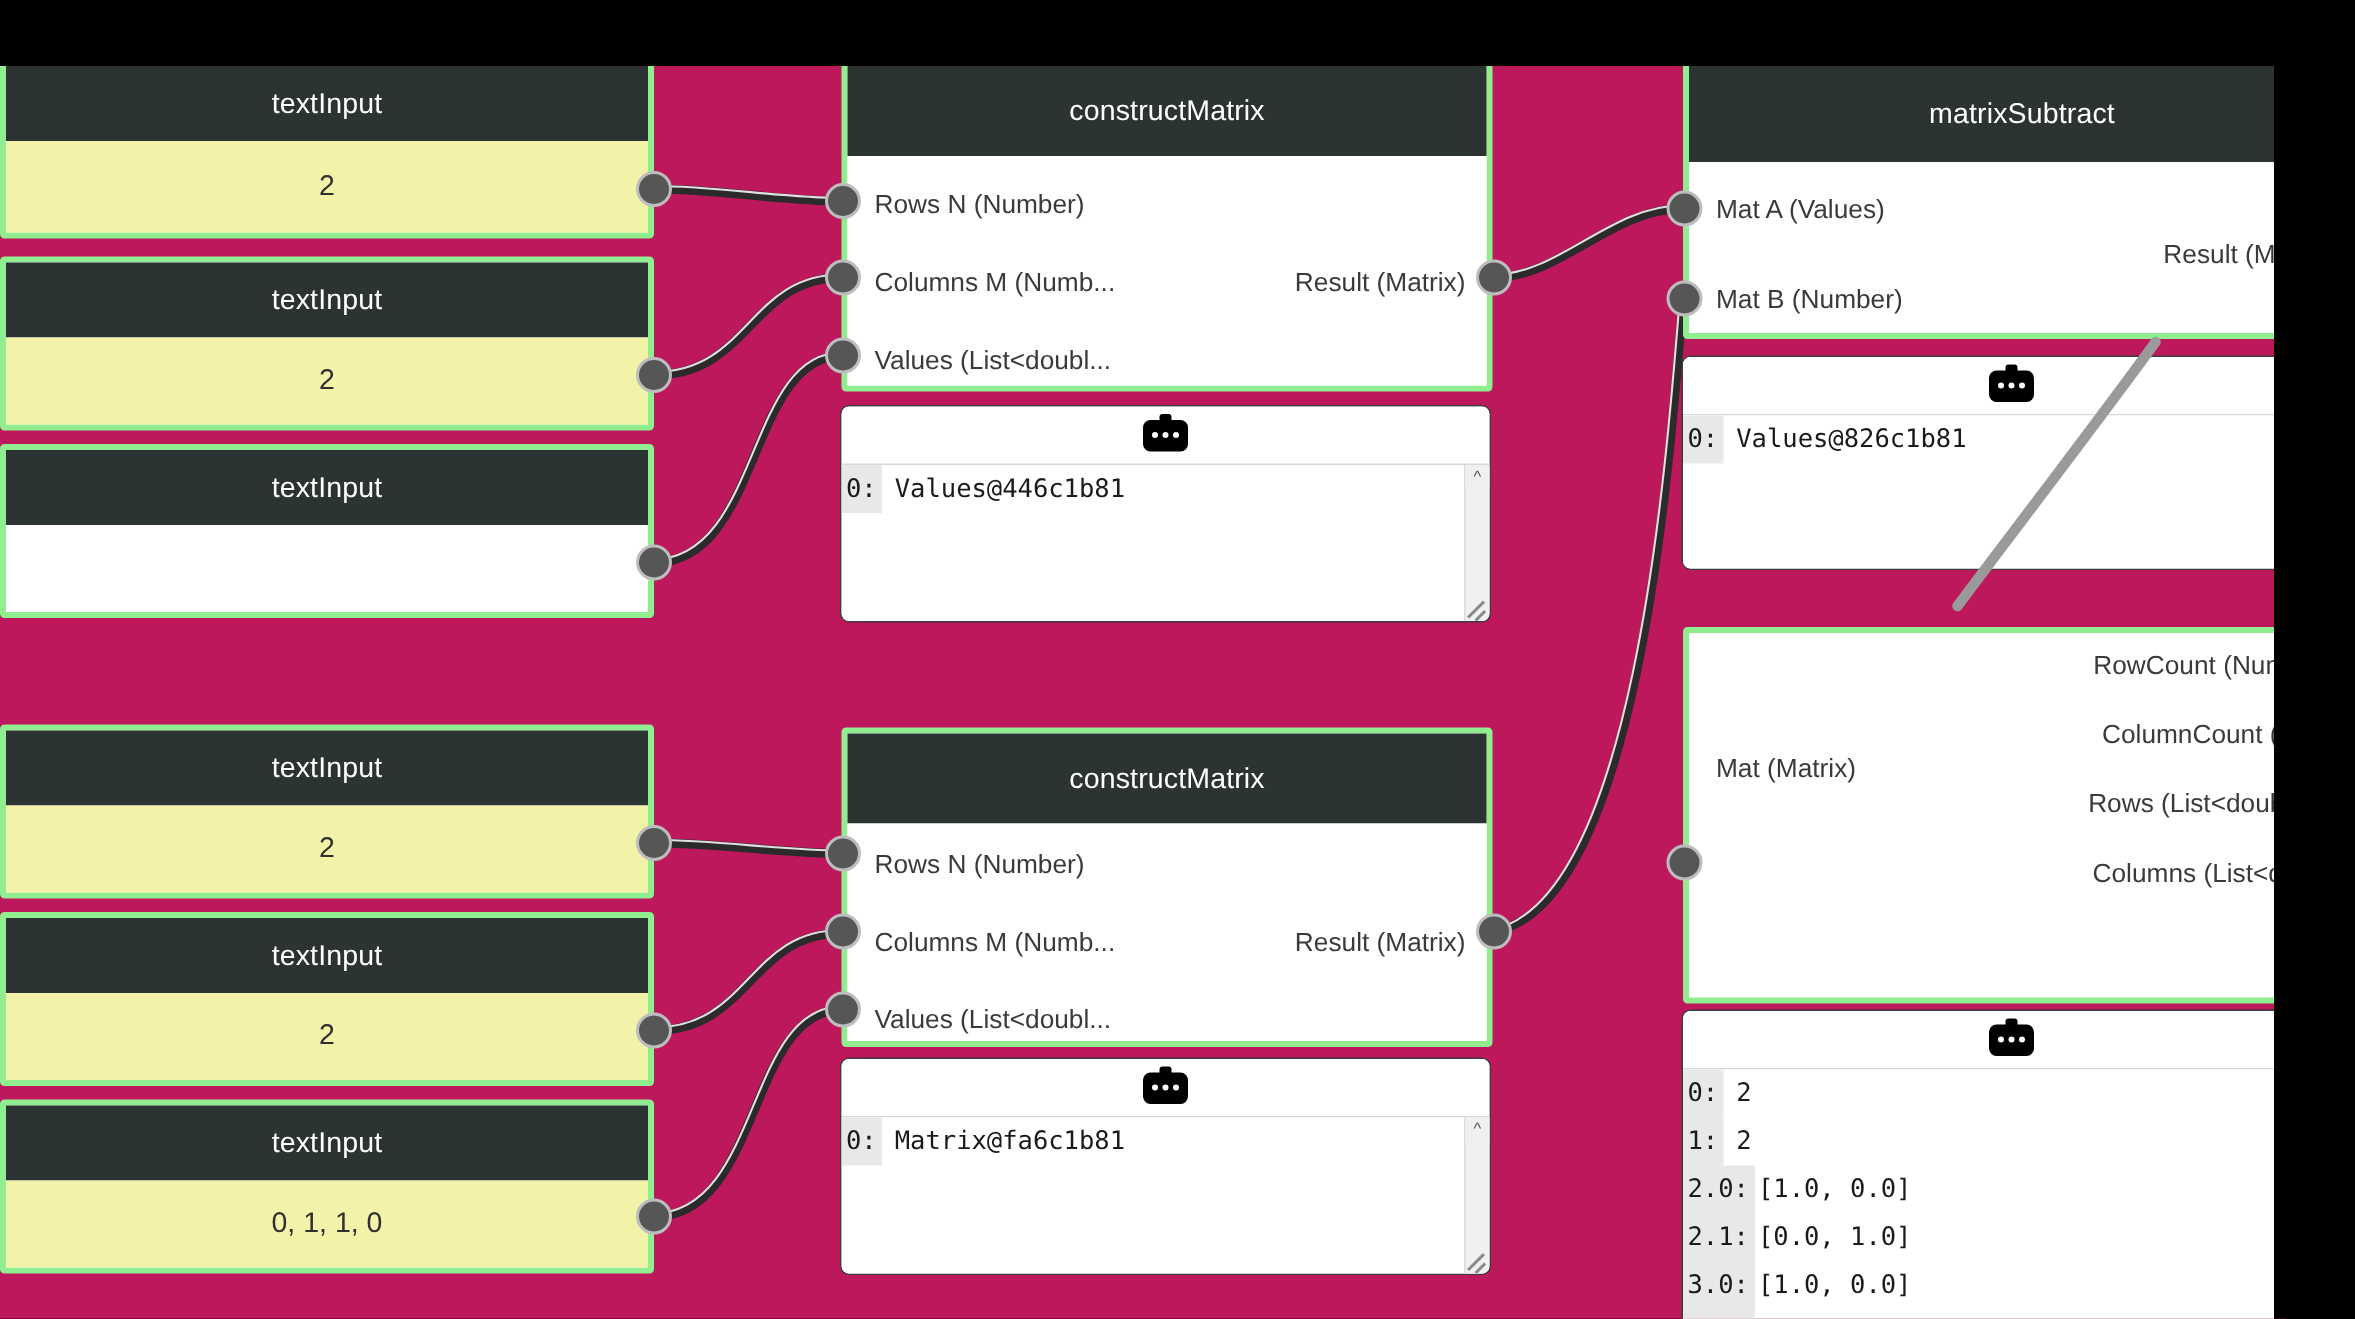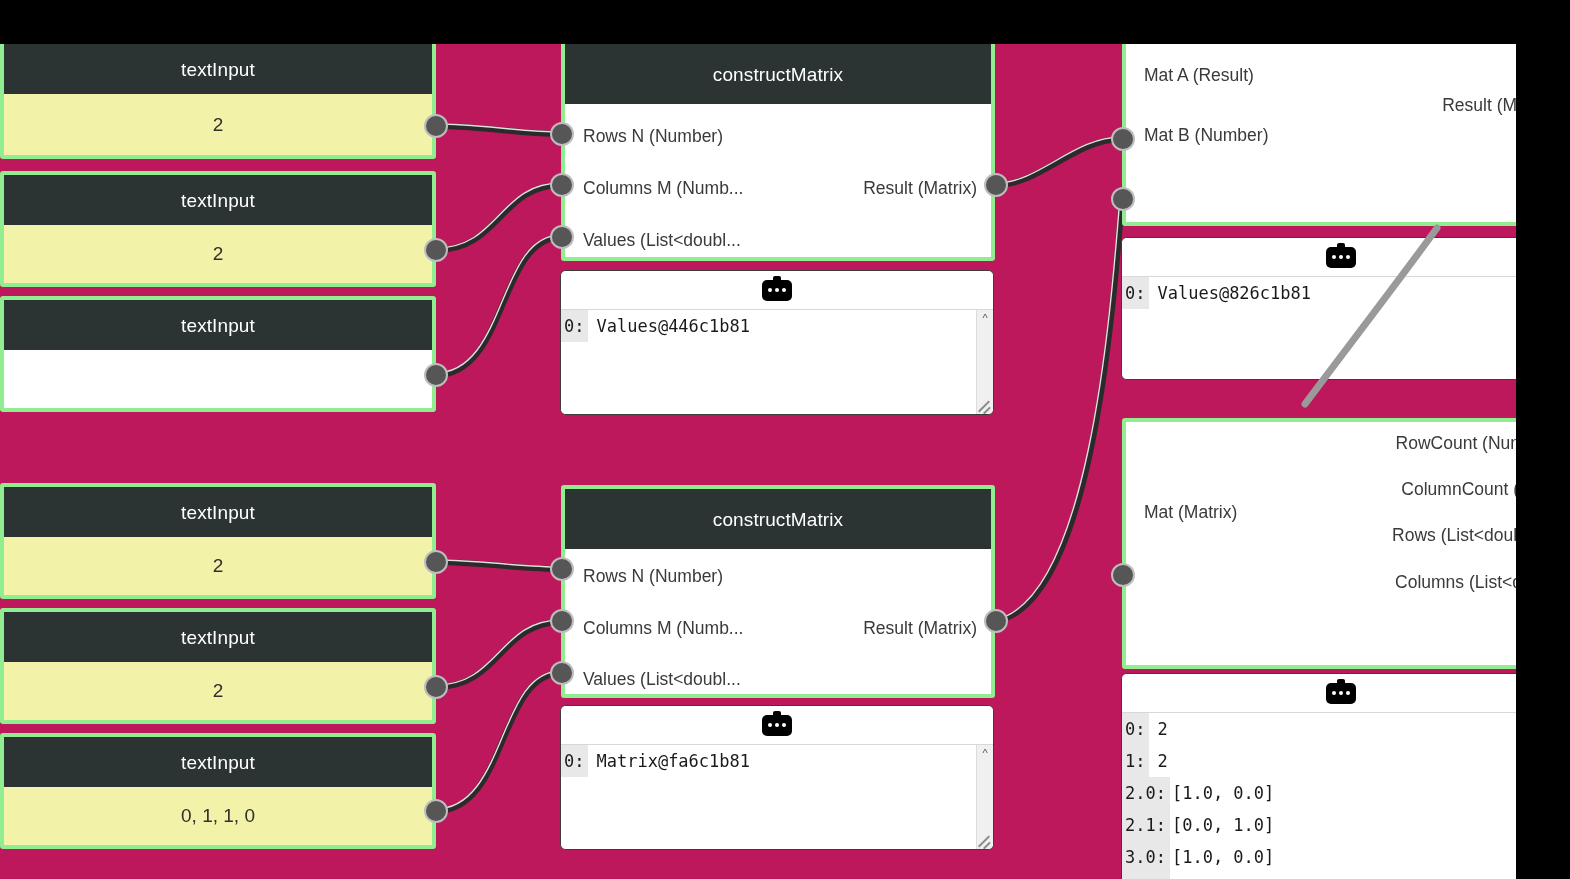--- a/index.html
+++ b/index.html
@@ -363,22 +363,23 @@
         </div>
       </div>
       <div class="scrollbar">
         <div class="sb-up">^</div>
       </div>
       <div class="resize-grip"></div>
     </div>
   </div>
 
   <div class="node" style="left:1122px; top:-4px; width:452px; height:186px;">
+    <div class="node-header" style="height:64px;">matrixSubtract</div>
     <div class="node-body" style="height:114px;">
-      <div class="port-row in" style="top:23px;">Mat A (Result)</div>
+      <div class="port-row in" style="top:23px;">Mat A (Values)</div>
       <div class="port-row in" style="top:83px;">Mat B (Number)</div>
       <div class="port-row out" style="top:53px;">Result (Matrix)</div>
     </div>
   </div>
   <div class="port" style="left:1111px; top:83px;"></div>
   <div class="port" style="left:1111px; top:143px;"></div>
   <div class="port" style="left:1545px; top:113px;"></div>
 
   <div class="watch" style="left:1121px; top:193px; width:440px; height:143px;">
     <div class="watch-head">

